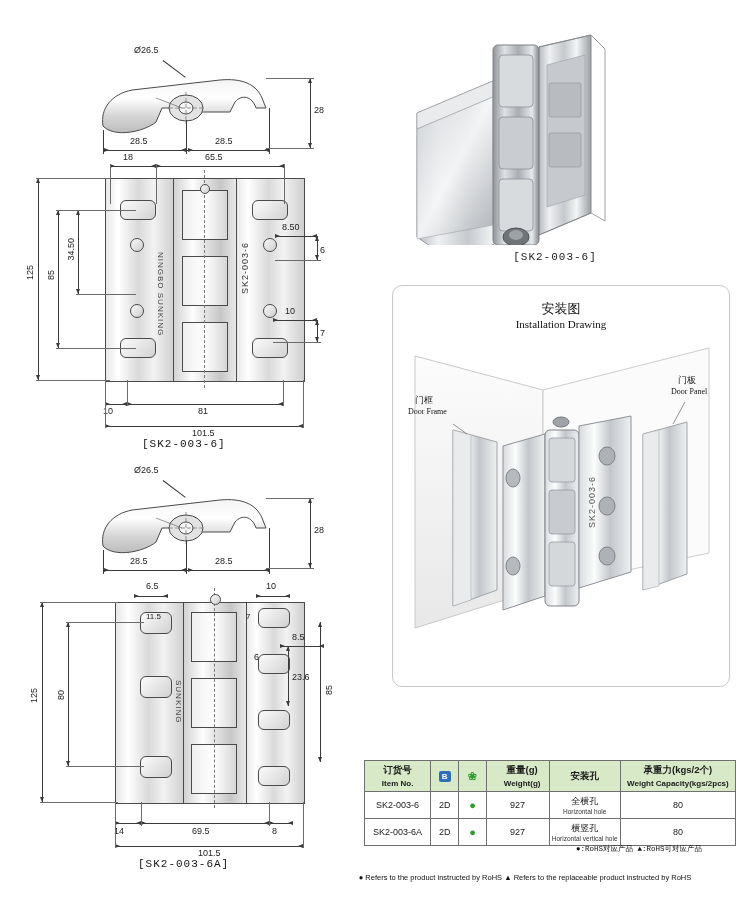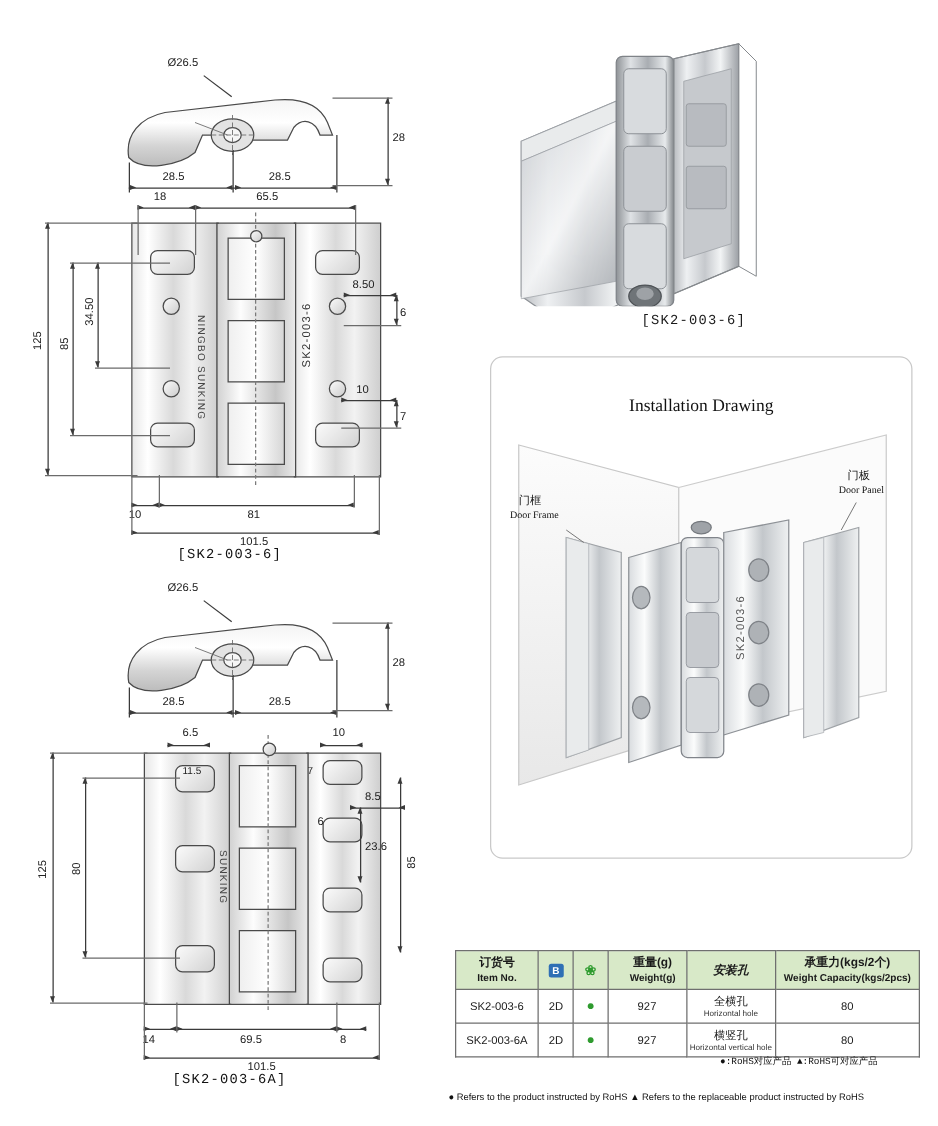--- a/index.html
+++ b/index.html
@@ -37,21 +37,21 @@
 
   .vtext{writing-mode:vertical-rl;transform:rotate(180deg);font-size:9px;letter-spacing:1px;color:#333;}
   .vtext2{writing-mode:vertical-rl;font-size:8px;letter-spacing:1px;color:#444;}
 
   
   .photo-caption{font-size:11px;letter-spacing:1px;font-family:"Liberation Mono",monospace;text-align:center;}
 
   
   .inst-panel{position:absolute;border:1px solid #c9c9c9;border-radius:10px;background:#fff;}
   .inst-title-cn{font-size:13px;text-align:center;color:#111;}
-  .inst-title-en{font-size:14px;text-align:center;color:#111;font-family:"Liberation Serif",serif;}
+  .inst-title-en{font-size:11px;text-align:center;color:#111;font-family:"Liberation Serif",serif;}
   .inst-lbl-cn{font-size:9px;color:#111;}
   .inst-lbl-en{font-size:8px;color:#111;font-family:"Liberation Serif",serif;}
 
   
   table.spec{position:absolute;border-collapse:collapse;font-size:9px;}
   table.spec td,table.spec th{border:1px solid #6f6f6f;text-align:center;vertical-align:middle;}
   .th-green{background:#d8e9c8;font-weight:bold;font-size:9.5px;padding:3px 2px;}
   .row-hl{background:#fbe3c9;}
   .cell{padding:3px 2px;background:#ffffff;}
   .sub{font-size:6.5px;display:block;color:#333;}
@@ -360,20 +360,21 @@
 
     <ellipse cx="121" cy="212" rx="13" ry="9" fill="#6f7478" stroke="#4f5357" stroke-width="1"></ellipse>
     <ellipse cx="121" cy="210" rx="7" ry="5" fill="#9ea2a6"></ellipse>
 
     <ellipse cx="110" cy="236" rx="80" ry="7" fill="#e2e2e2" opacity="0.55"></ellipse>
   </svg>
   <div class="photo-caption abs" style="left:80px;top:226px;width:160px;">[SK2-003-6]</div>
 </div>
 
 <div class="inst-panel" style="left:392px;top:285px;width:336px;height:400px;">
+  <div class="inst-title-cn abs" style="left:0;top:14px;width:336px;">安装图</div>
   <div class="inst-title-en abs" style="left:0;top:32px;width:336px;">Installation Drawing</div>
 
   <svg width="336" height="340" style="position:absolute;left:0;top:52px;">
     <defs>
       <linearGradient id="wg" x1="0" y1="0" x2="0" y2="1">
         <stop offset="0%" stop-color="#fcfcfc"></stop>
         <stop offset="100%" stop-color="#e8e8e8"></stop>
       </linearGradient>
       <linearGradient id="mg" x1="0" y1="0" x2="1" y2="0">
         <stop offset="0%" stop-color="#d9dcdf"></stop>
@@ -427,21 +428,21 @@
       <th class="th-green" style="width:26px;">
         <span class="badge-b">B</span>
       </th>
       <th class="th-green" style="width:26px;">
         <span class="leaf">❀</span>
       </th>
       <th class="th-green" style="width:52px;padding-left:11px;">
         <span>重量(g)</span><br>
         <span style="font-size:8px;">Weight(g)</span>
       </th>
-      <th class="th-green" style="width:76px;font-style:italic;">
+      <th class="th-green" style="width:76px;">
         <span>安装孔</span>
       </th>
       <th class="th-green" style="width:120px;">
         <span>承重力(kgs/2个)</span><br>
         <span style="font-size:8px;">Weight Capacity(kgs/2pcs)</span>
       </th>
     </tr>
   </thead>
   <tbody>
     <tr>

